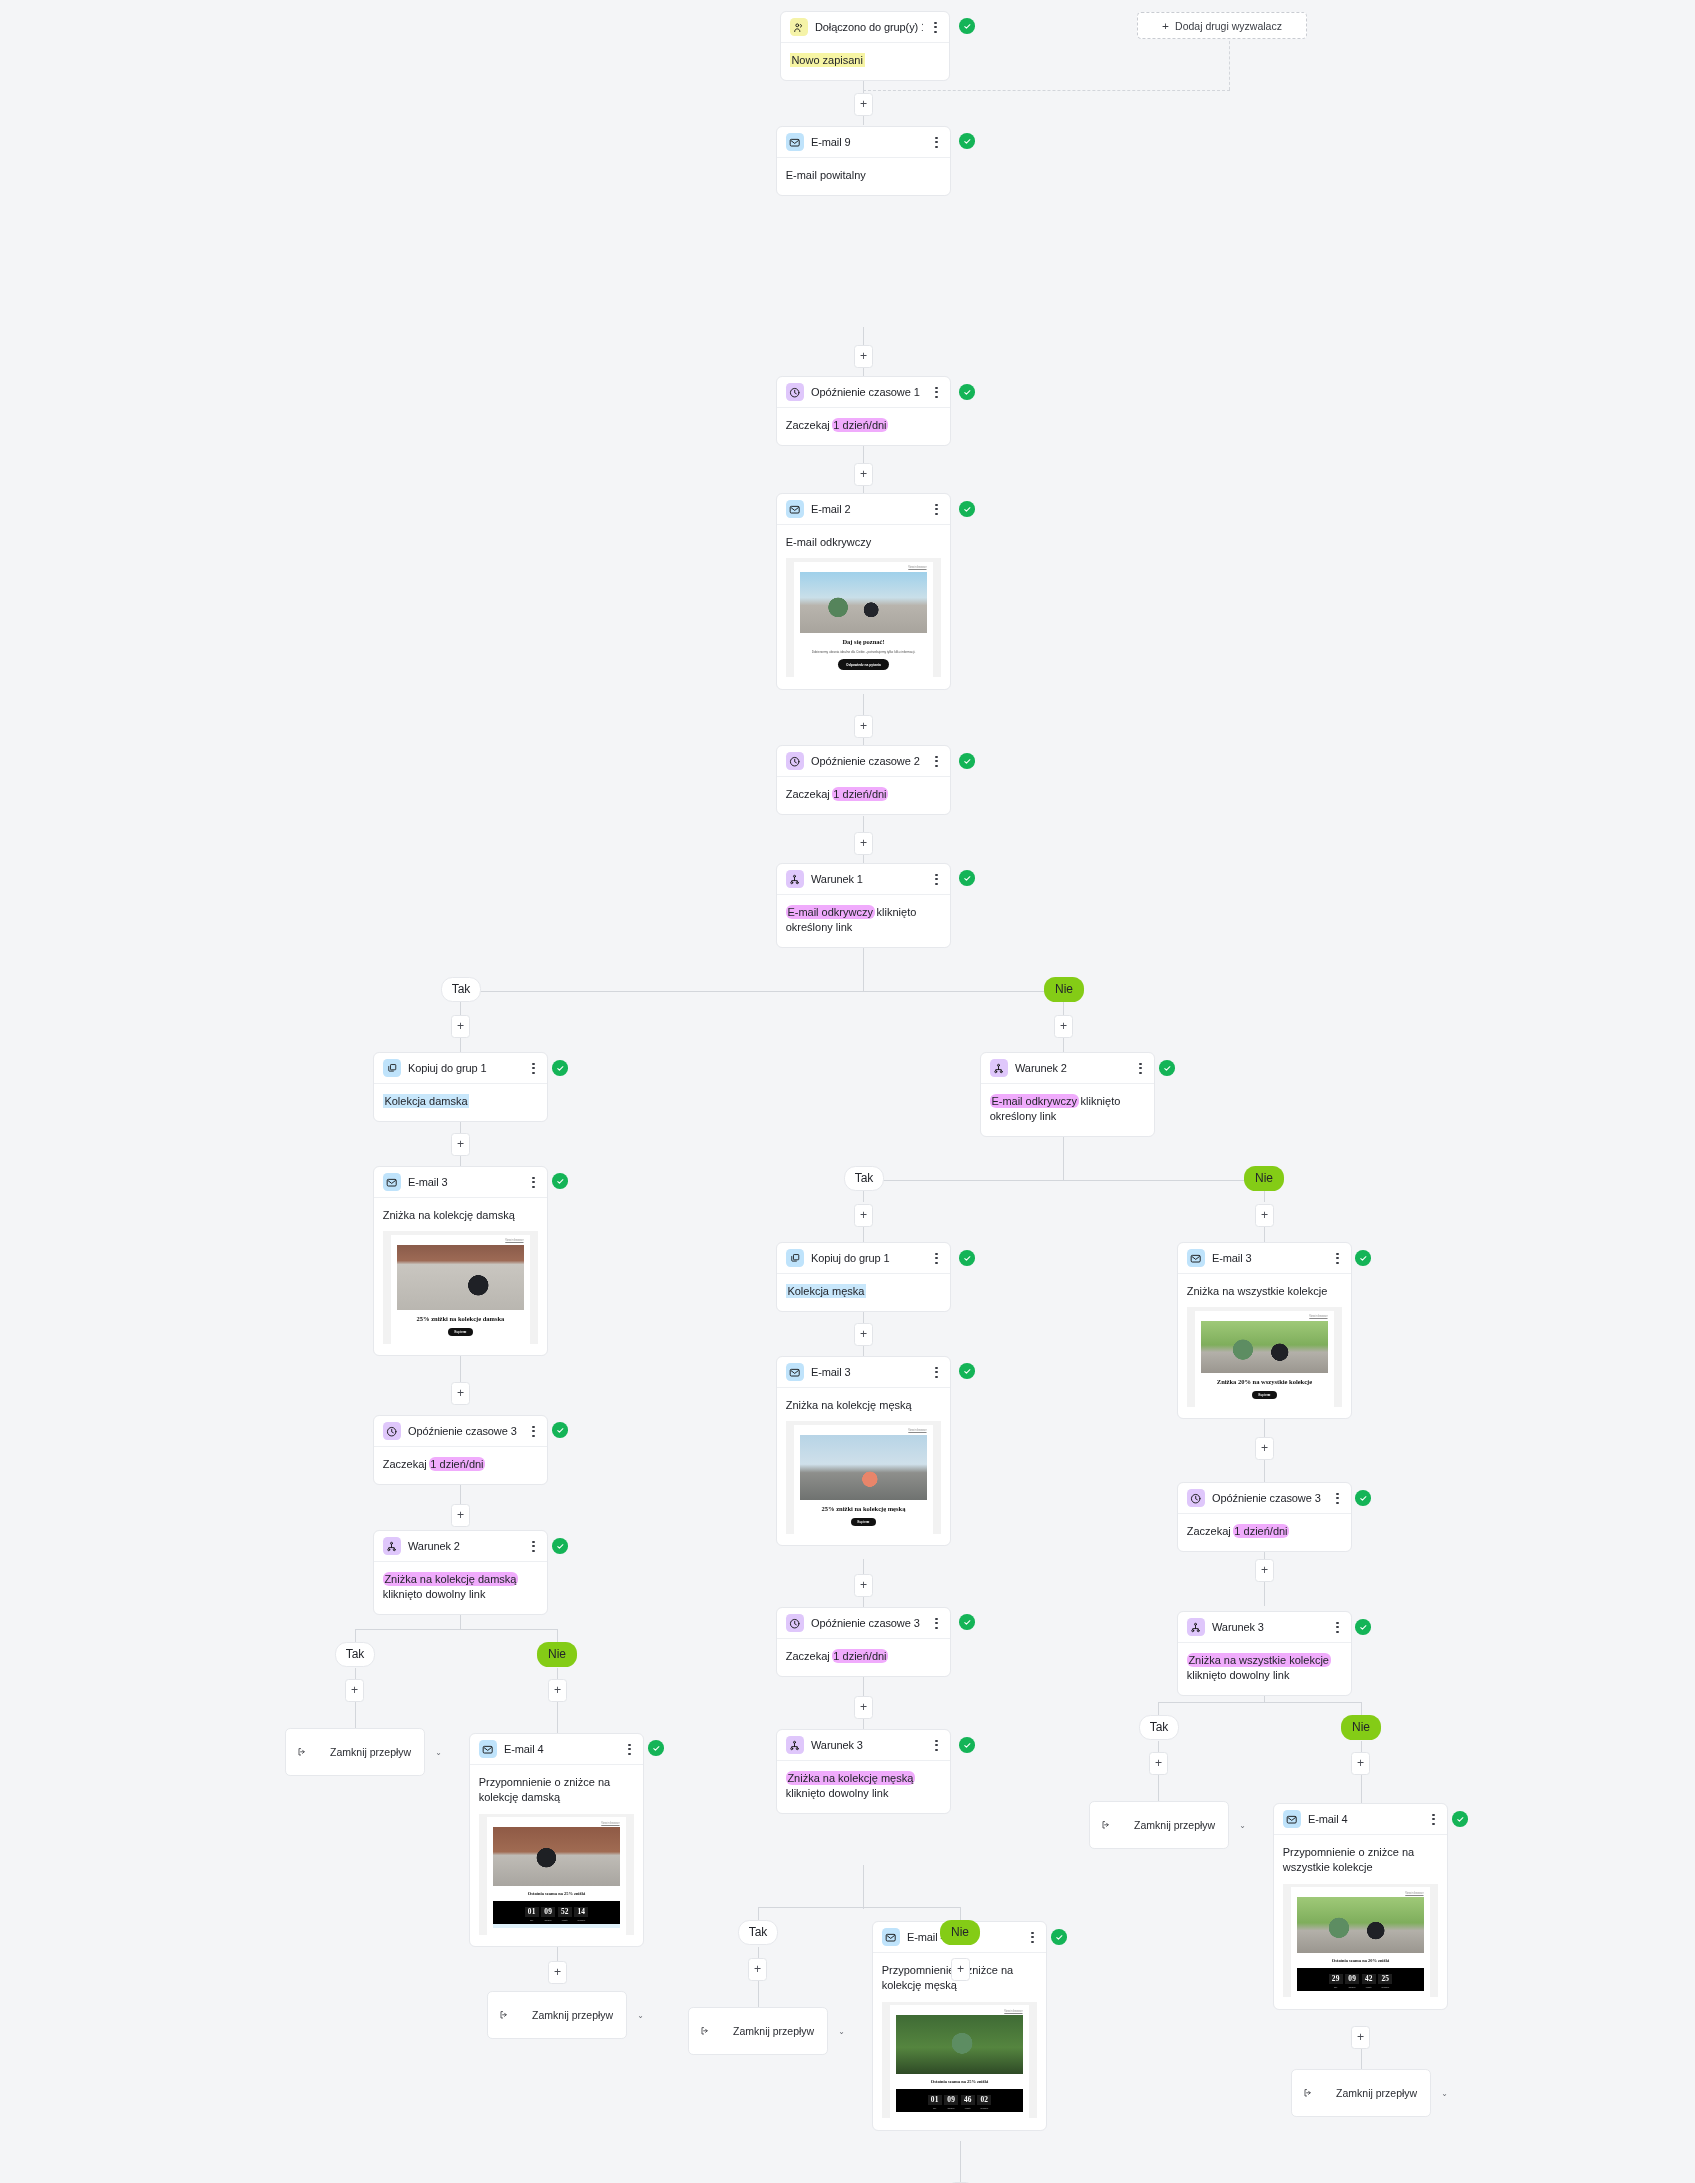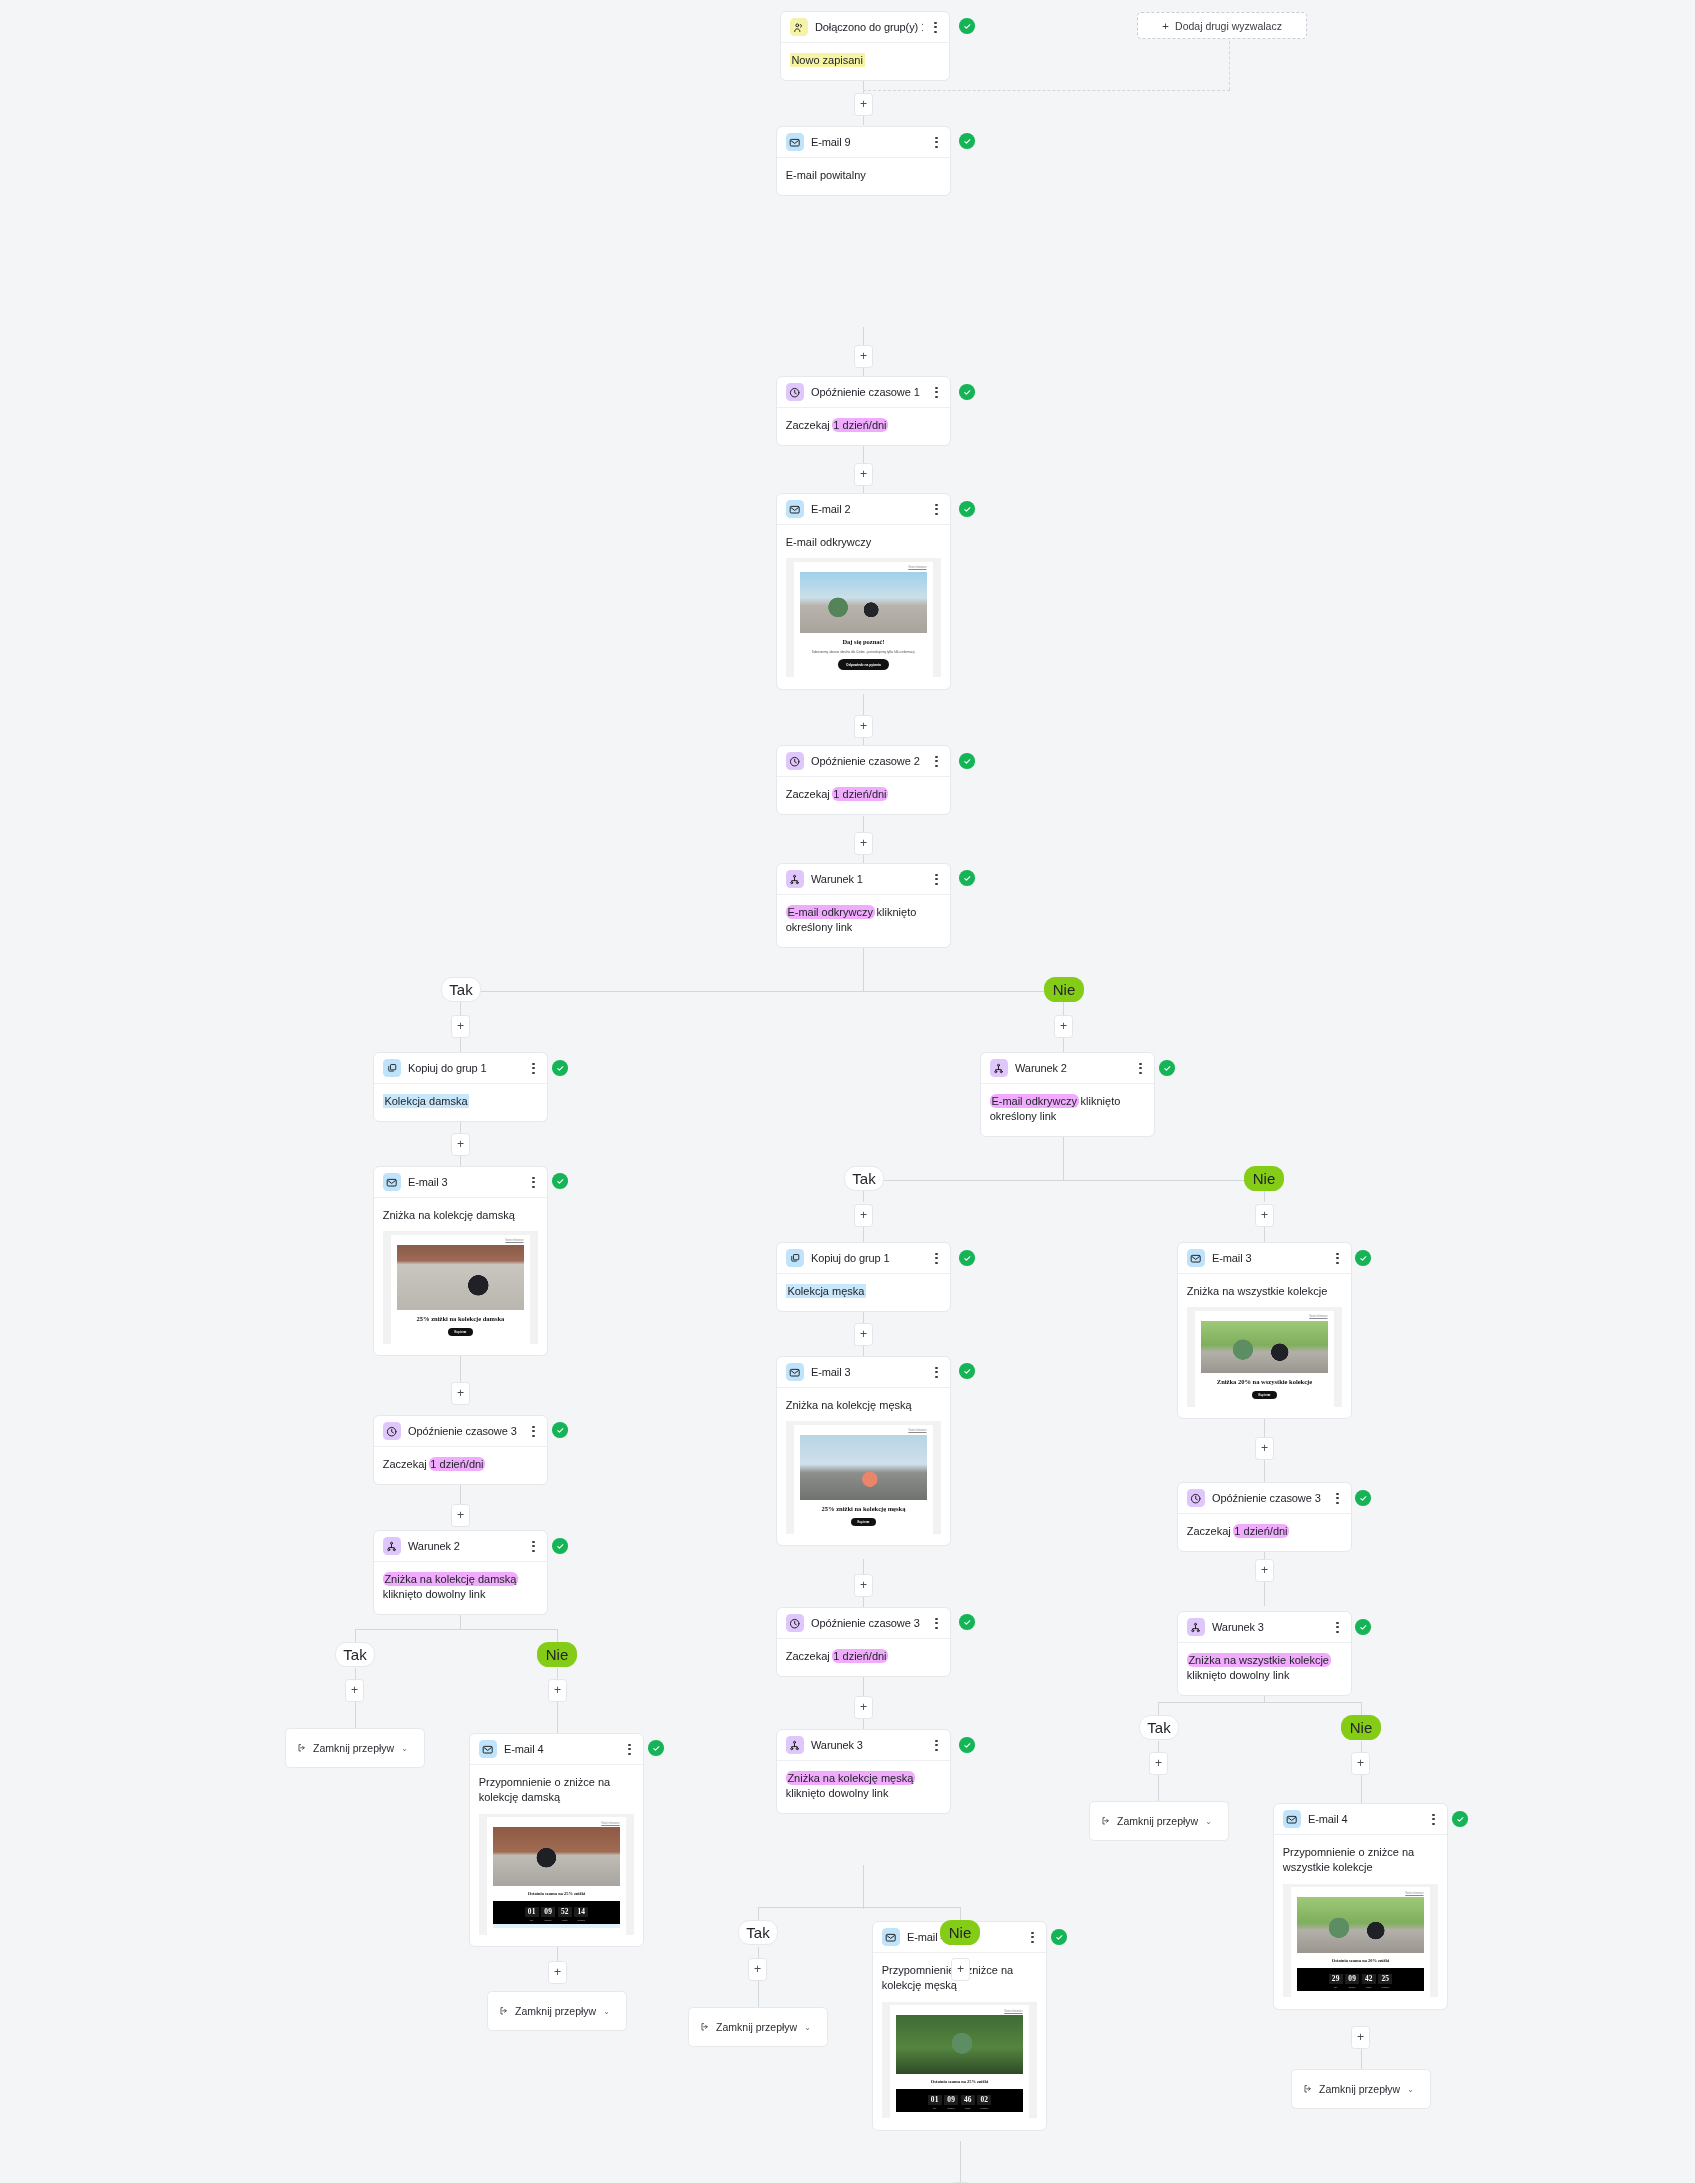--- a/index.html
+++ b/index.html
@@ -116,31 +116,31 @@
       linear-gradient(180deg,#b7d4e6 0%,#cfe0ea 45%,#8e8f8c 58%,#6f7270 100%); }
   .ph-both { background:
       radial-gradient(circle at 33% 55%, #5d8d62 0 11%, transparent 11.5%),
       radial-gradient(circle at 62% 60%, #1f2126 0 10%, transparent 10.5%),
       linear-gradient(180deg,#9fc978 0%,#7fae5c 46%,#b3b0a9 60%,#9a968f 100%); }
 
   
   .pill {
     position:absolute; border-radius:11.4px;
     display:flex; align-items:center; justify-content:center;
-    font-size:15px; z-index:6;
+    font-size:12px; z-index:6;
     width:40px; height:24.5px;
   }
   .pill.yes { background:#fff; border:0.4px solid #e6e8ec; color:#22242a; }
   .pill.no  { background:#84cc16; color:#22242a; }
 
   
   .exitnode {
     position:absolute; background:#fff; border:0.4px solid #e6e8ec;
-    border-radius:5.2px; height:40px; z-index:4;
-    display:flex; align-items:center; gap:7px; padding:0 10.5px;
+    border-radius:5.2px; height:48px; z-index:4;
+    display:flex; align-items:center; gap:24px; padding:0 10.5px;
   }
   .exitnode .lbl { font-size:10.5px; color:#2a2c32; white-space:nowrap; }
   .chev { color:#6b6e76; font-size:7.9px; }
 
   
   .addtrigger {
     position:absolute; background:#fff;
     border:0.9px dashed #c9ccd2; border-radius:4.4px;
     height:27px; display:flex; align-items:center; justify-content:center;
     gap:6.1px; font-size:10.5px; color:#3a3d44; z-index:4;

